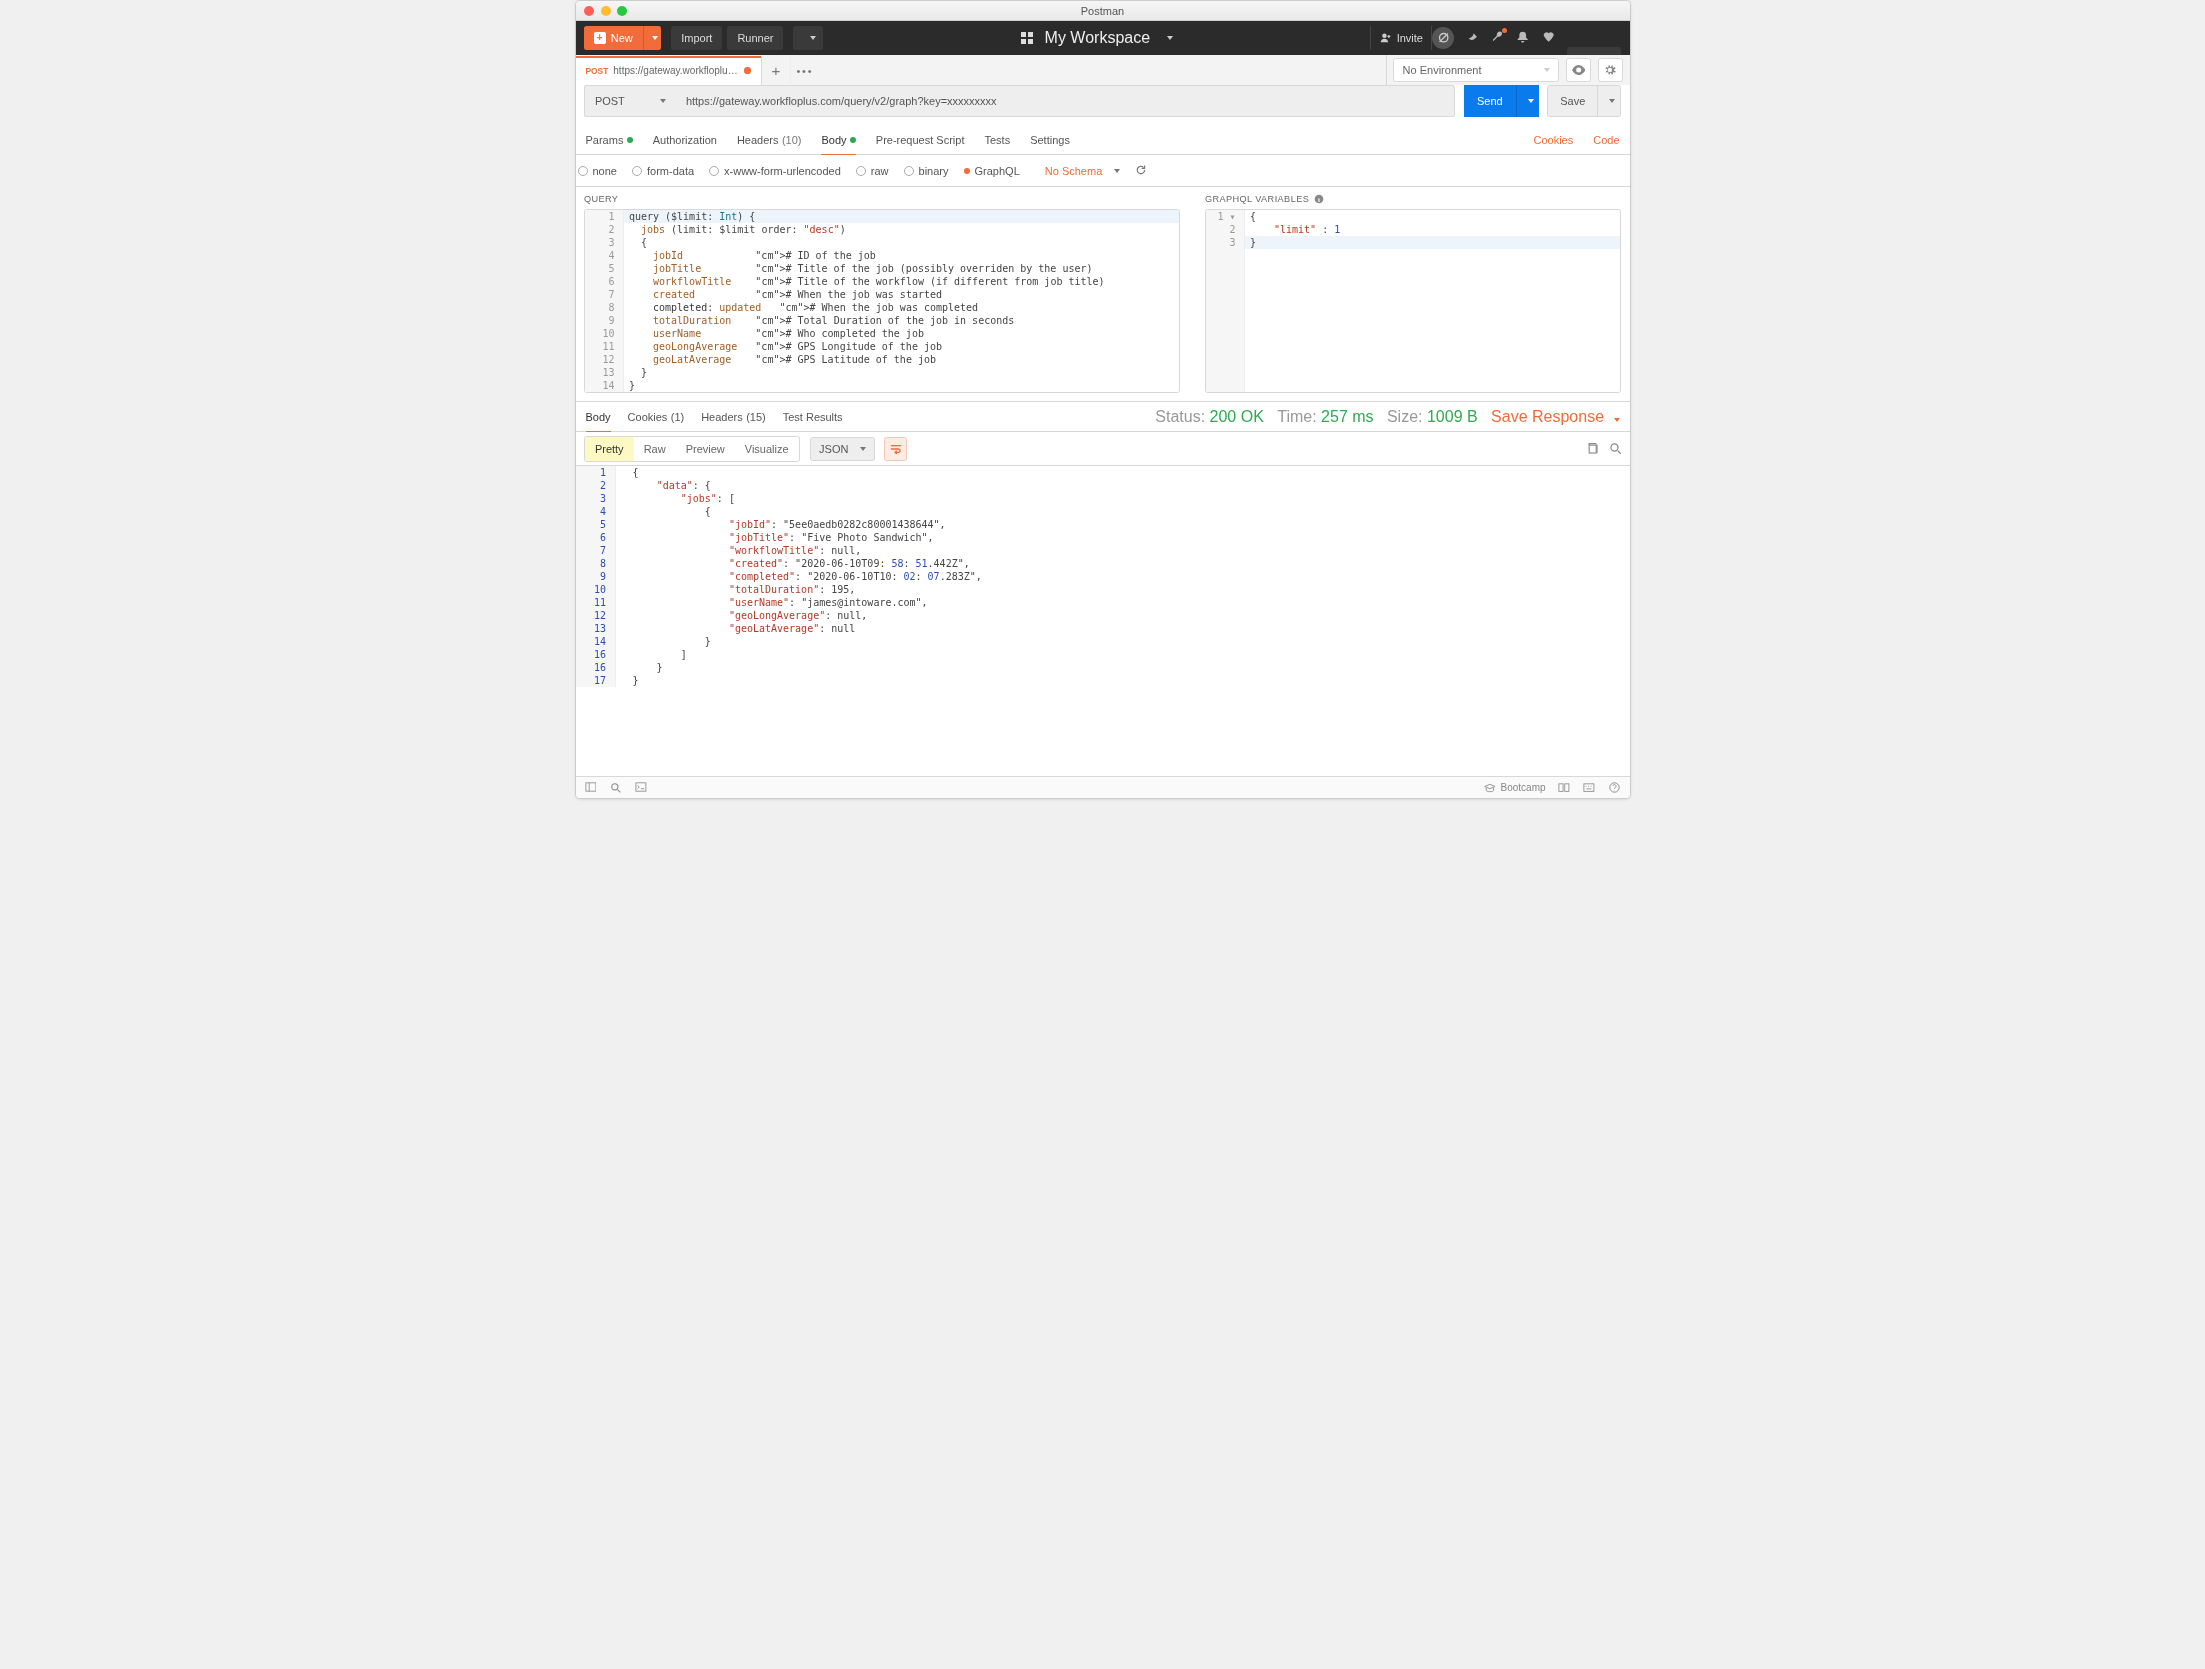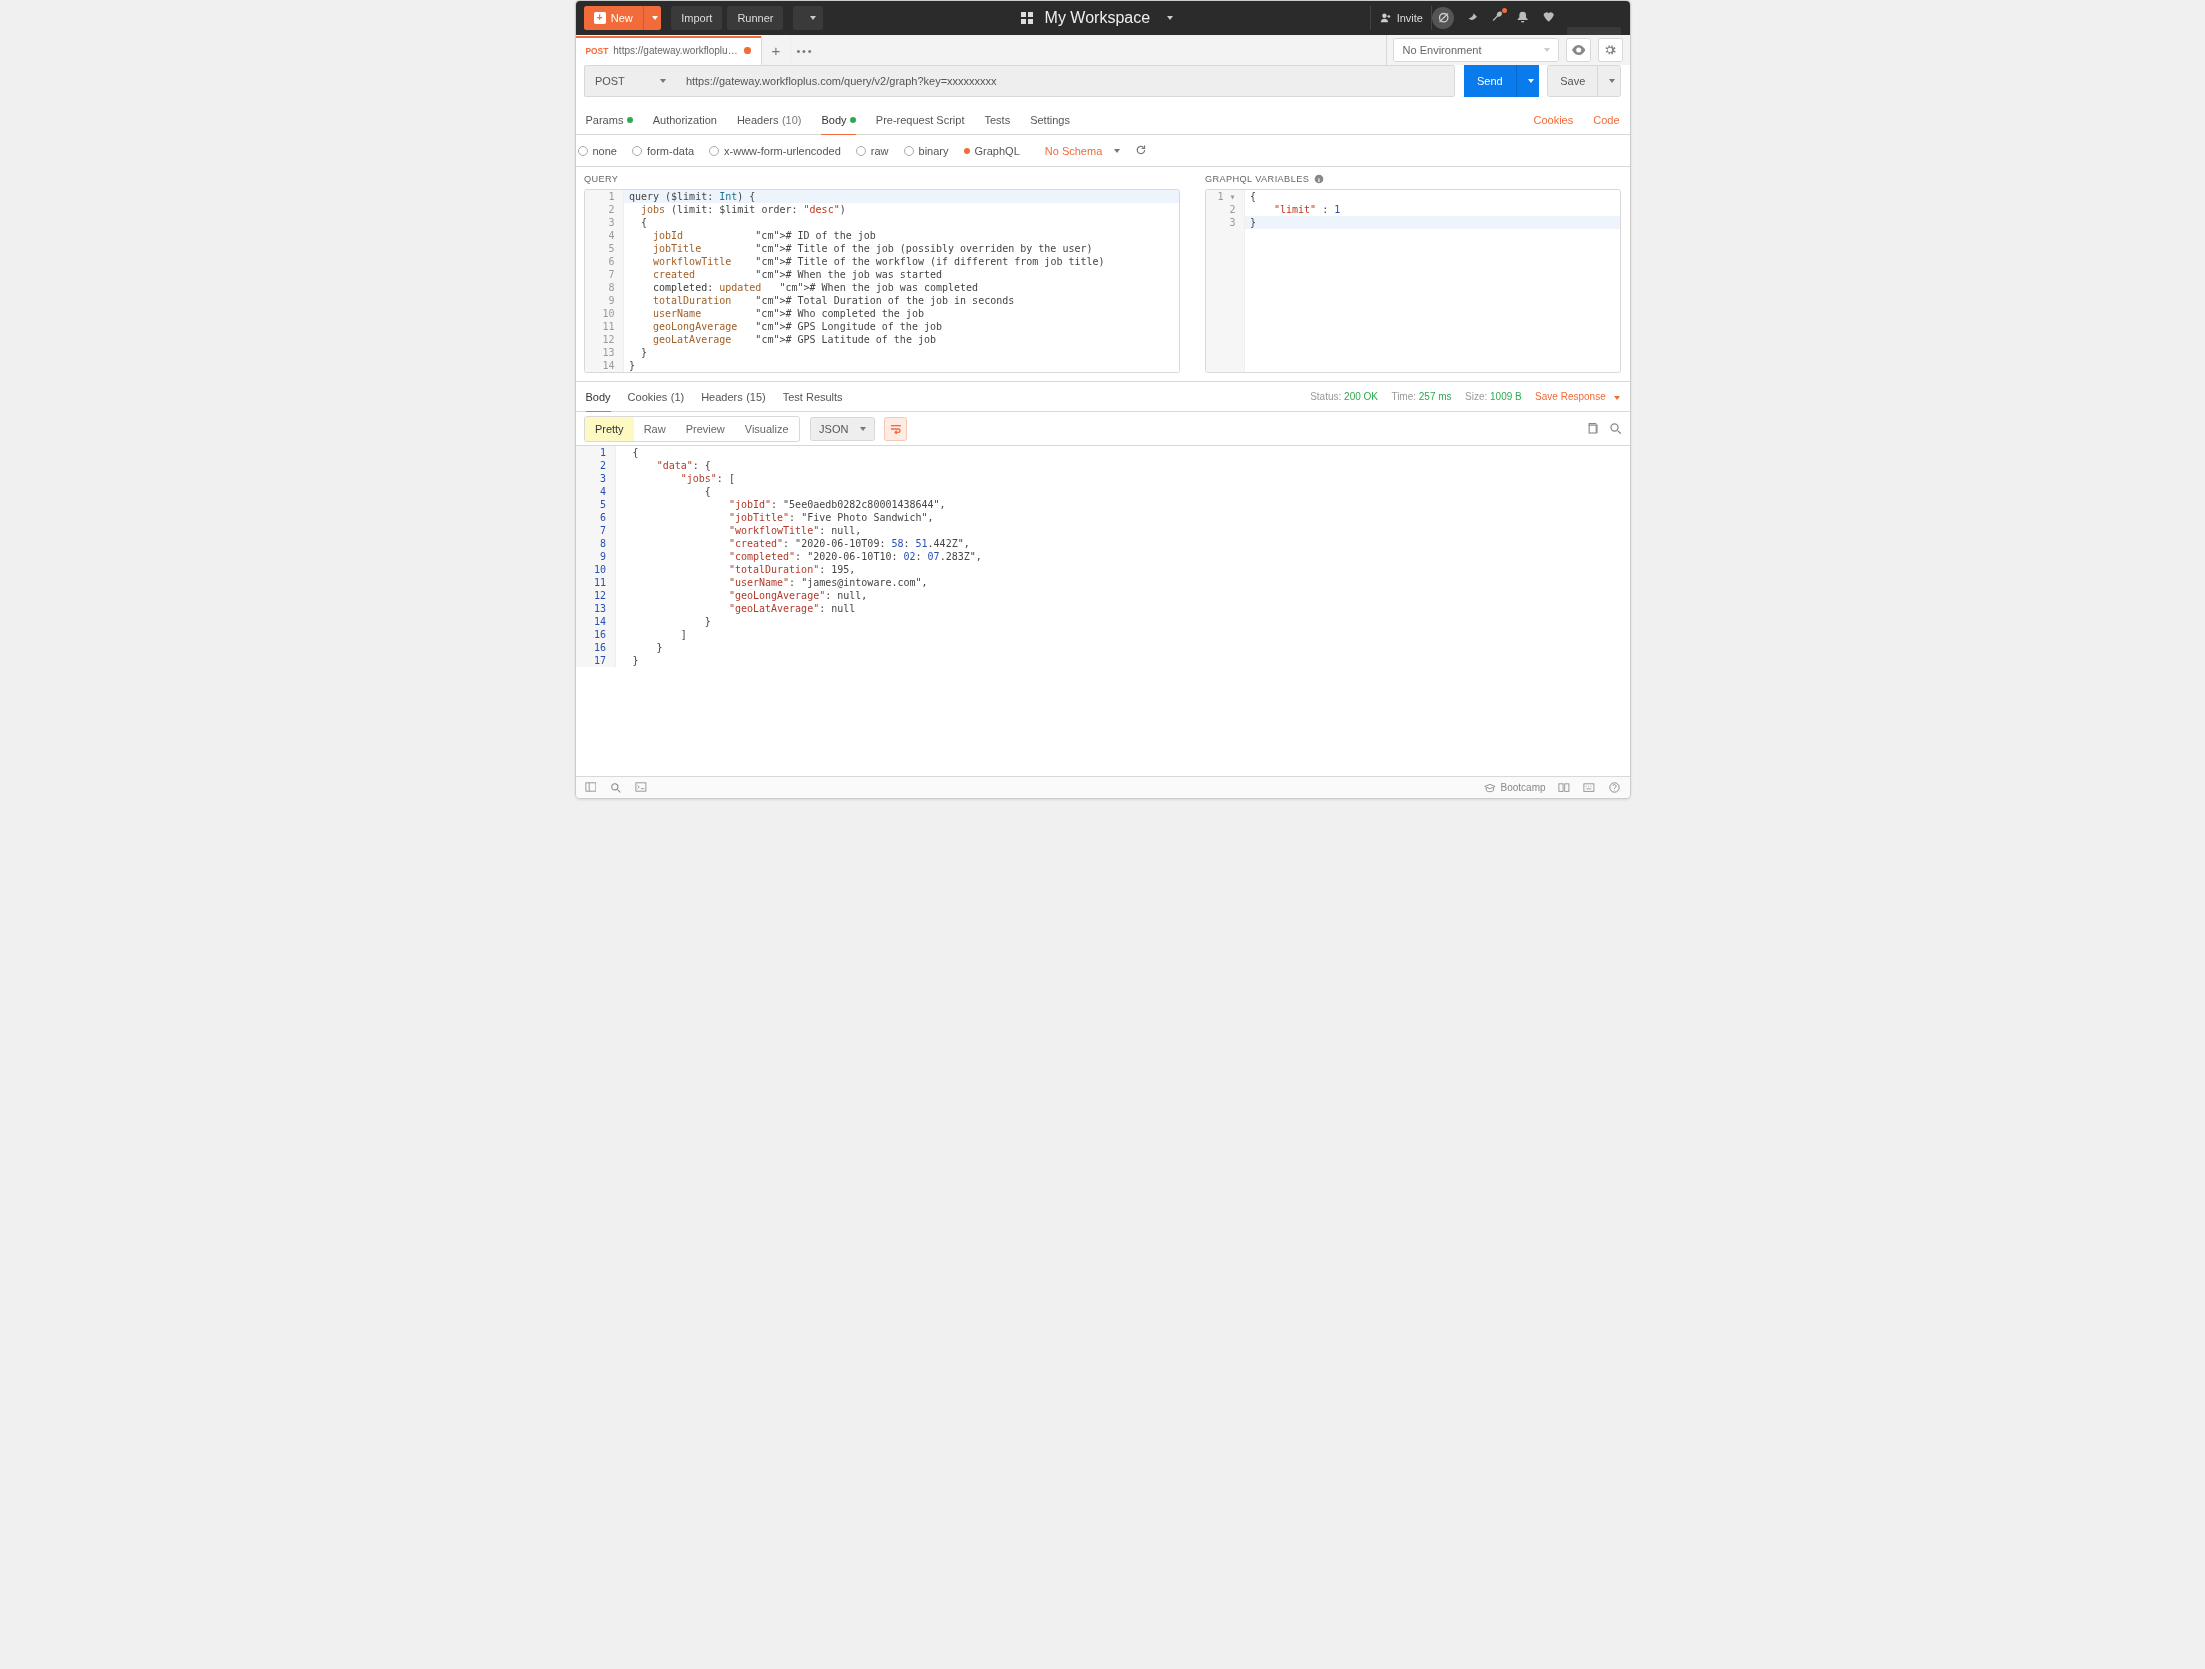--- a/index.html
+++ b/index.html
@@ -114,21 +114,21 @@
   .cd .num{color:#2a4fb3;}
   .cd .op{color:#444;}
   .cd .pl{color:#444;}
   .cd .kw2{color:#3a3a3a;}
 
   
   .resp-tabs{display:flex;align-items:center;height:30px;padding:0 10px;border-bottom:0.8px solid var(--gray-border);gap:17px;color:#555;}
   .resp-tabs .rt{display:flex;align-items:center;gap:3.4px;height:100%;cursor:pointer;}
   .resp-tabs .rt.active{color:#333;position:relative;}
   .resp-tabs .rt.active::after{content:"";position:absolute;bottom:-0.8px;left:0;right:0;height:1.7px;background:var(--orange);}
-  .resp-meta{margin-left:auto;display:flex;gap:13.4px;font-size:10px;color:#999;align-items:center;}
+  .resp-meta{margin-left:auto;display:flex;gap:13.4px;font-size:16px;color:#999;align-items:center;}
   .resp-meta b{color:#2faa50;font-weight:normal;}
 
   .resp-toolbar{display:flex;align-items:center;height:34px;padding:0 8.4px;gap:1.7px;border-bottom:0.8px solid var(--gray-border);}
   .seg{display:flex;border:0.8px solid var(--gray-border);border-radius:2.5px;overflow:hidden;}
   .seg .s{padding:0 10px;height:23.5px;display:flex;align-items:center;color:#666;cursor:pointer;}
   .seg .s.active{background:#fef9c3;color:#333;}
   .sel-json{margin-left:8.4px;height:23.5px;border:0.8px solid var(--gray-border);background:#eee;border-radius:2.5px;display:flex;align-items:center;padding:0 8.4px;gap:6.7px;color:#555;}
   .ic-btn{width:23.5px;height:23.5px;display:flex;align-items:center;justify-content:center;border:0.8px solid var(--gray-border);border-radius:2.5px;margin-left:6.7px;}
   .ic-btn.active{background:#fdece4;color:var(--orange);border-color:#f5c8b4;}
   .resp-toolbar .spacer{flex:1;}
@@ -142,20 +142,28 @@
   
   .status-bar{height:22px;border-top:0.8px solid var(--gray-border);background:#fafafa;display:flex;align-items:center;padding:0 8.4px;gap:11.8px;color:#888;font-size:10px;}
   .status-bar .spacer{flex:1;}
   .sb-ic{width:13.4px;height:13.4px;display:flex;align-items:center;justify-content:center;}
 </style>
 </head>
 <body>
 
 <div class="window">
 
+  <div class="mac-titlebar">
+    <div class="traffic">
+      <span class="tl-red"></span>
+      <span class="tl-yel"></span>
+      <span class="tl-grn"></span>
+    </div>
+    <div class="mac-title">Postman</div>
+  </div>
 
   <div class="app-header">
     <button class="btn btn-orange">
       <span class="plus-box">+</span>
       <span>New</span>
     </button>
     <button class="btn btn-orange-caret">
         <span class="caret" style="border-top-color:#fff"></span>
       </button>
     <span class="hdr-gap"></span>

